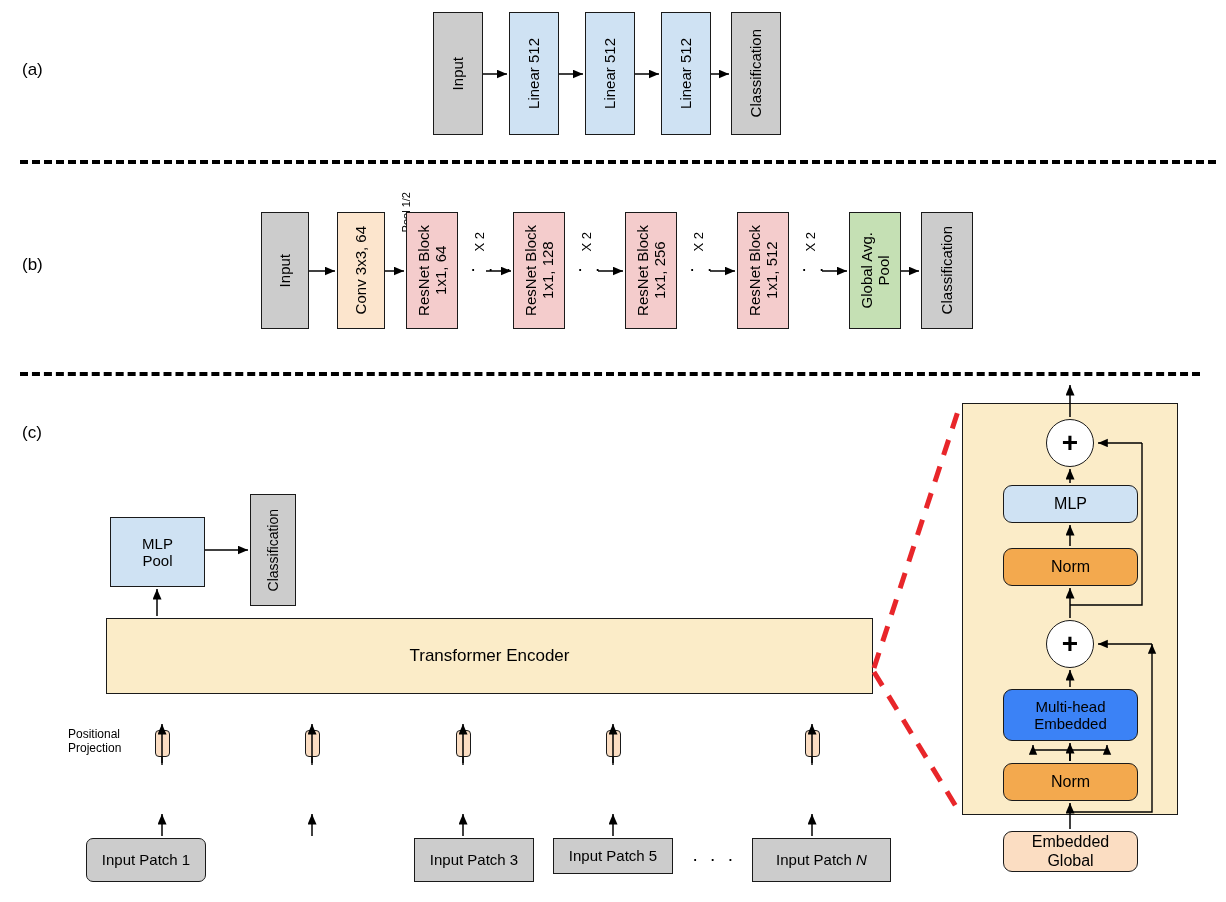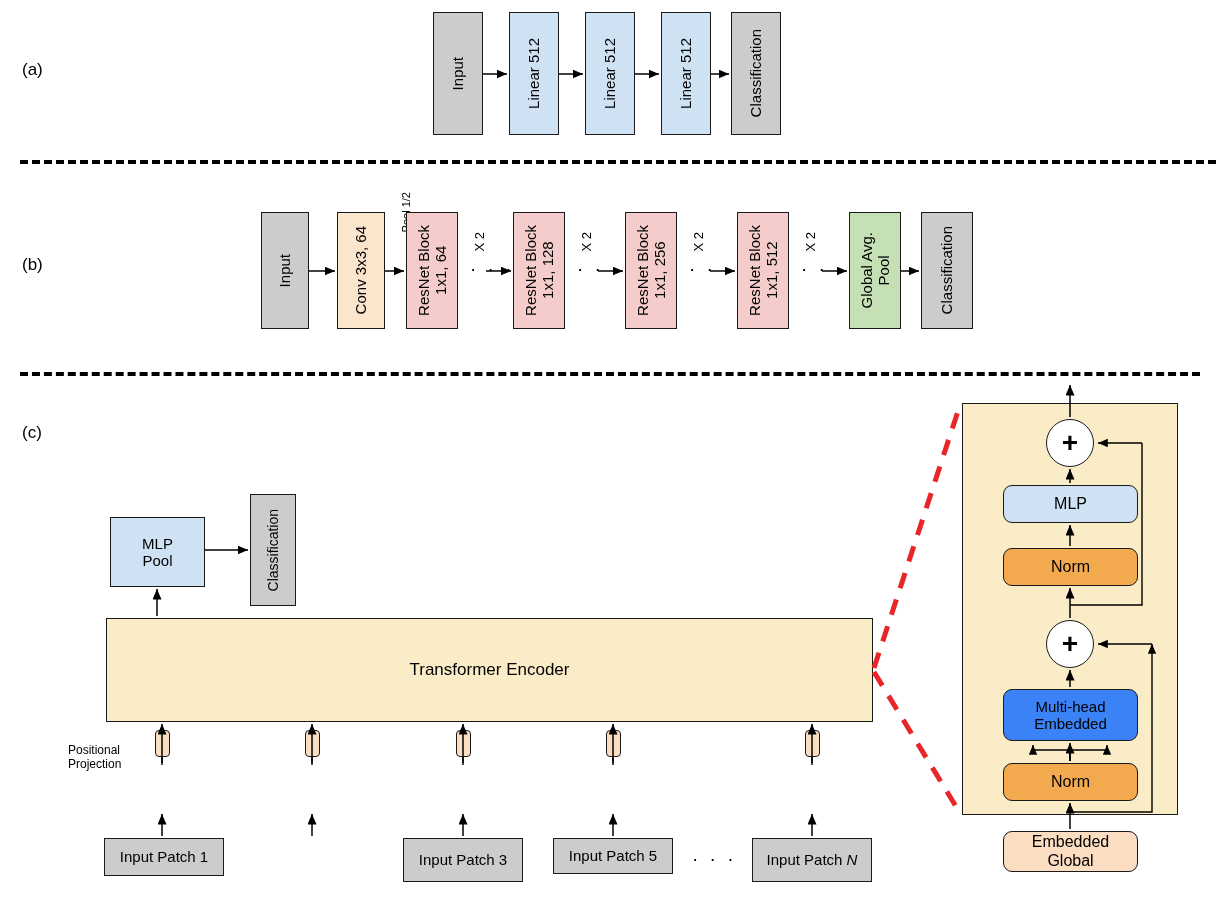--- a/index.html
+++ b/index.html
@@ -112,47 +112,47 @@
 
   <div class="box blue" style="left:110px;top:517px;width:95px;height:70px;flex-direction:column;">
     <span>MLP</span>
     <span>Pool</span>
   </div>
 
   <div class="box gray" style="left:250px;top:494px;width:46px;height:112px;">
     <span class="vtext" style="font-size:14px;">Classification</span>
   </div>
 
-  <div class="box cream" style="left:106px;top:618px;width:767px;height:104px;font-size:17px;">
+  <div class="box cream" style="left:106px;top:618px;width:767px;height:76px;font-size:17px;">
     <span>Transformer Encoder</span>
   </div>
 
-  <div class="small-label" style="left:68px;top:727px;width:80px;text-align:left;margin-top:16px;">
+  <div class="small-label" style="left:68px;top:727px;width:80px;text-align:left;">
     <div>Positional</div>
     <div>Projection</div>
   </div>
 
   <div class="box lightpeach rounded" style="left:155px;top:730px;width:15px;height:27px;border-radius:4px;"></div>
   <div class="box lightpeach rounded" style="left:305px;top:730px;width:15px;height:27px;border-radius:4px;"></div>
   <div class="box lightpeach rounded" style="left:456px;top:730px;width:15px;height:27px;border-radius:4px;"></div>
   <div class="box lightpeach rounded" style="left:606px;top:730px;width:15px;height:27px;border-radius:4px;"></div>
   <div class="box lightpeach rounded" style="left:805px;top:730px;width:15px;height:27px;border-radius:4px;"></div>
 
 
-  <div class="box gray" style="left:104px;top:838px;width:120px;height:38px;">
+  <div class="box gray" style="left:86px;top:838px;width:120px;height:44px;border-radius:7px;">
     <span>Input Patch 1</span>
   </div>
-  <div class="box gray" style="left:403px;top:838px;width:120px;height:44px;">
+  <div class="box gray" style="left:414px;top:838px;width:120px;height:44px;">
     <span>Input Patch 3</span>
   </div>
   <div class="box gray" style="left:553px;top:838px;width:120px;height:36px;">
     <span>Input Patch 5</span>
   </div>
   <div class="dots" style="left:692px;top:848px;">· · ·</div>
-  <div class="box gray" style="left:752px;top:838px;width:120px;height:44px;">
+  <div class="box gray" style="left:752px;top:838px;width:139px;height:44px;">
     <span><span>Input Patch </span><span class="ital">N</span></span>
   </div>
 
   <div class="box cream" style="left:962px;top:403px;width:216px;height:412px;background:#fbecc8;"></div>
 
   <div class="box blue rounded" style="left:1003px;top:485px;width:135px;height:38px;font-size:16px;">
     <span>MLP</span>
   </div>
 
   <div class="box orange rounded" style="left:1003px;top:548px;width:135px;height:38px;font-size:16px;">

